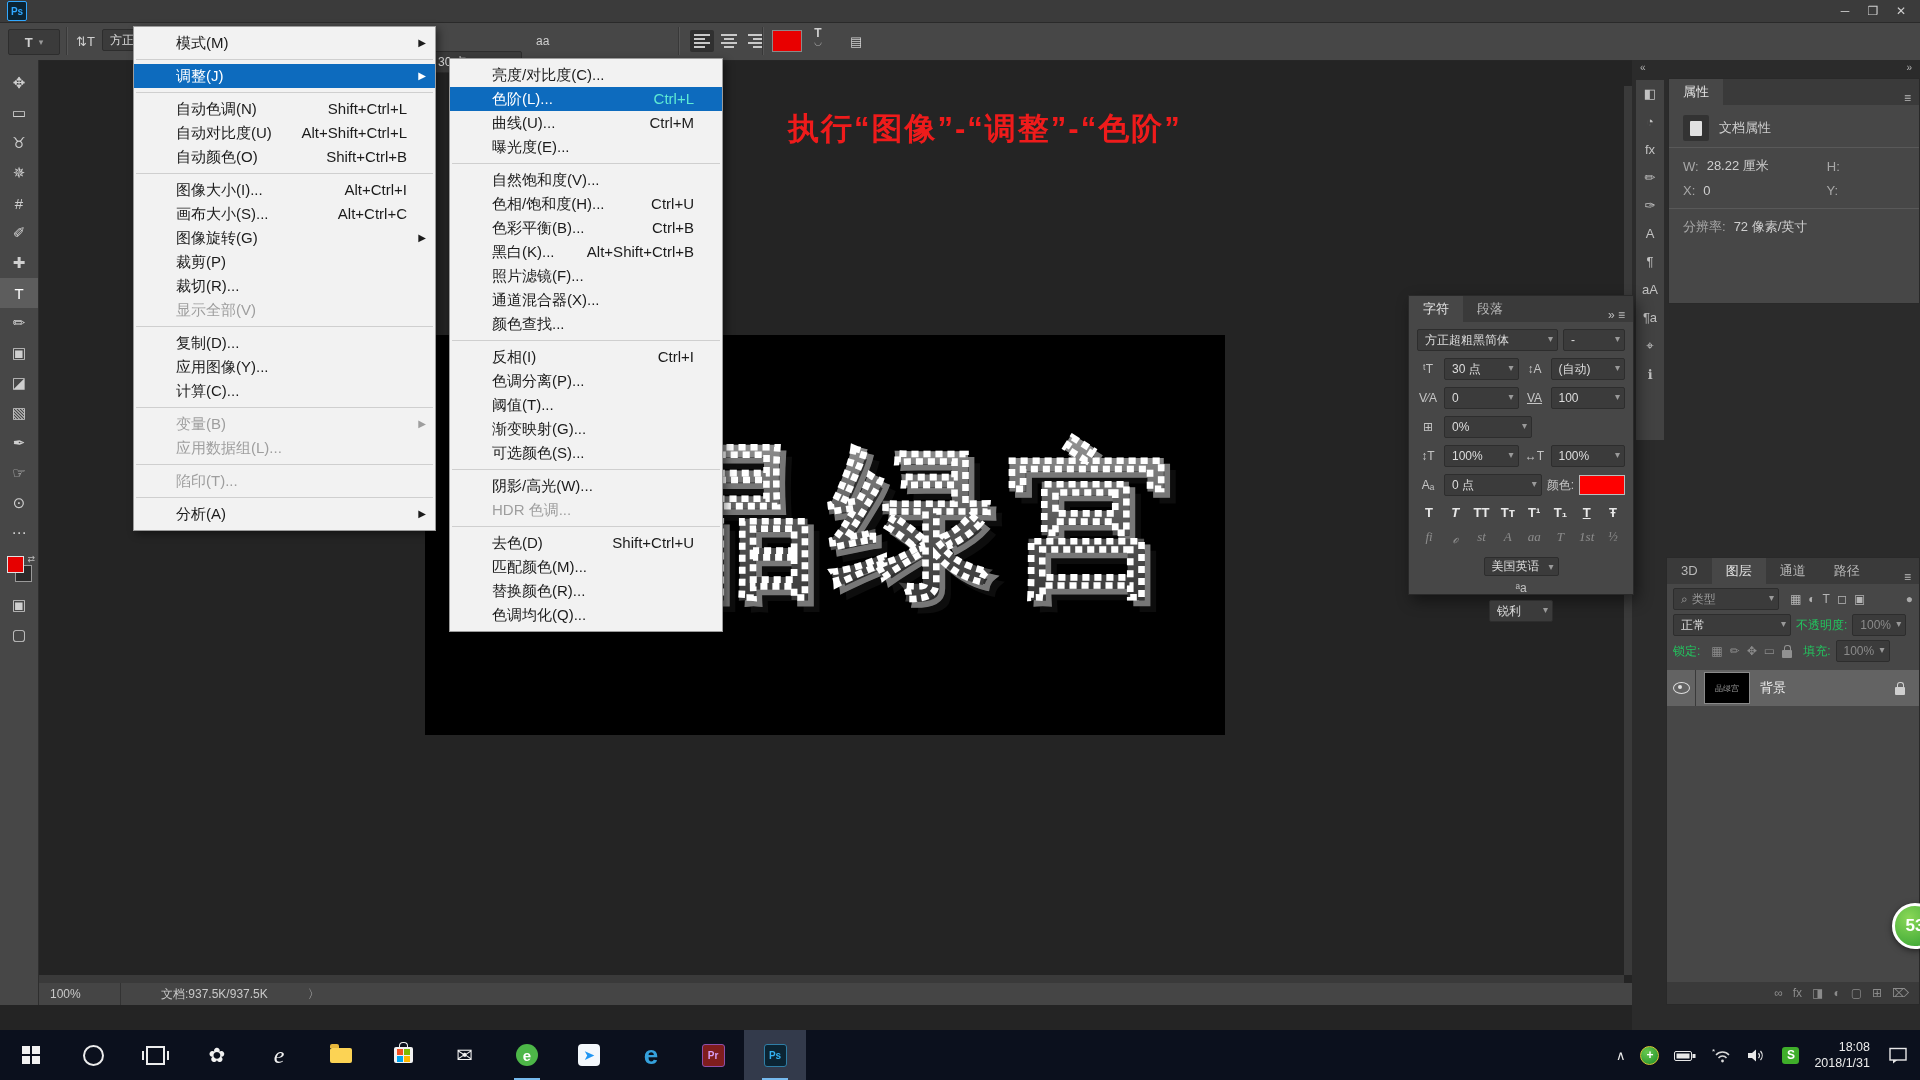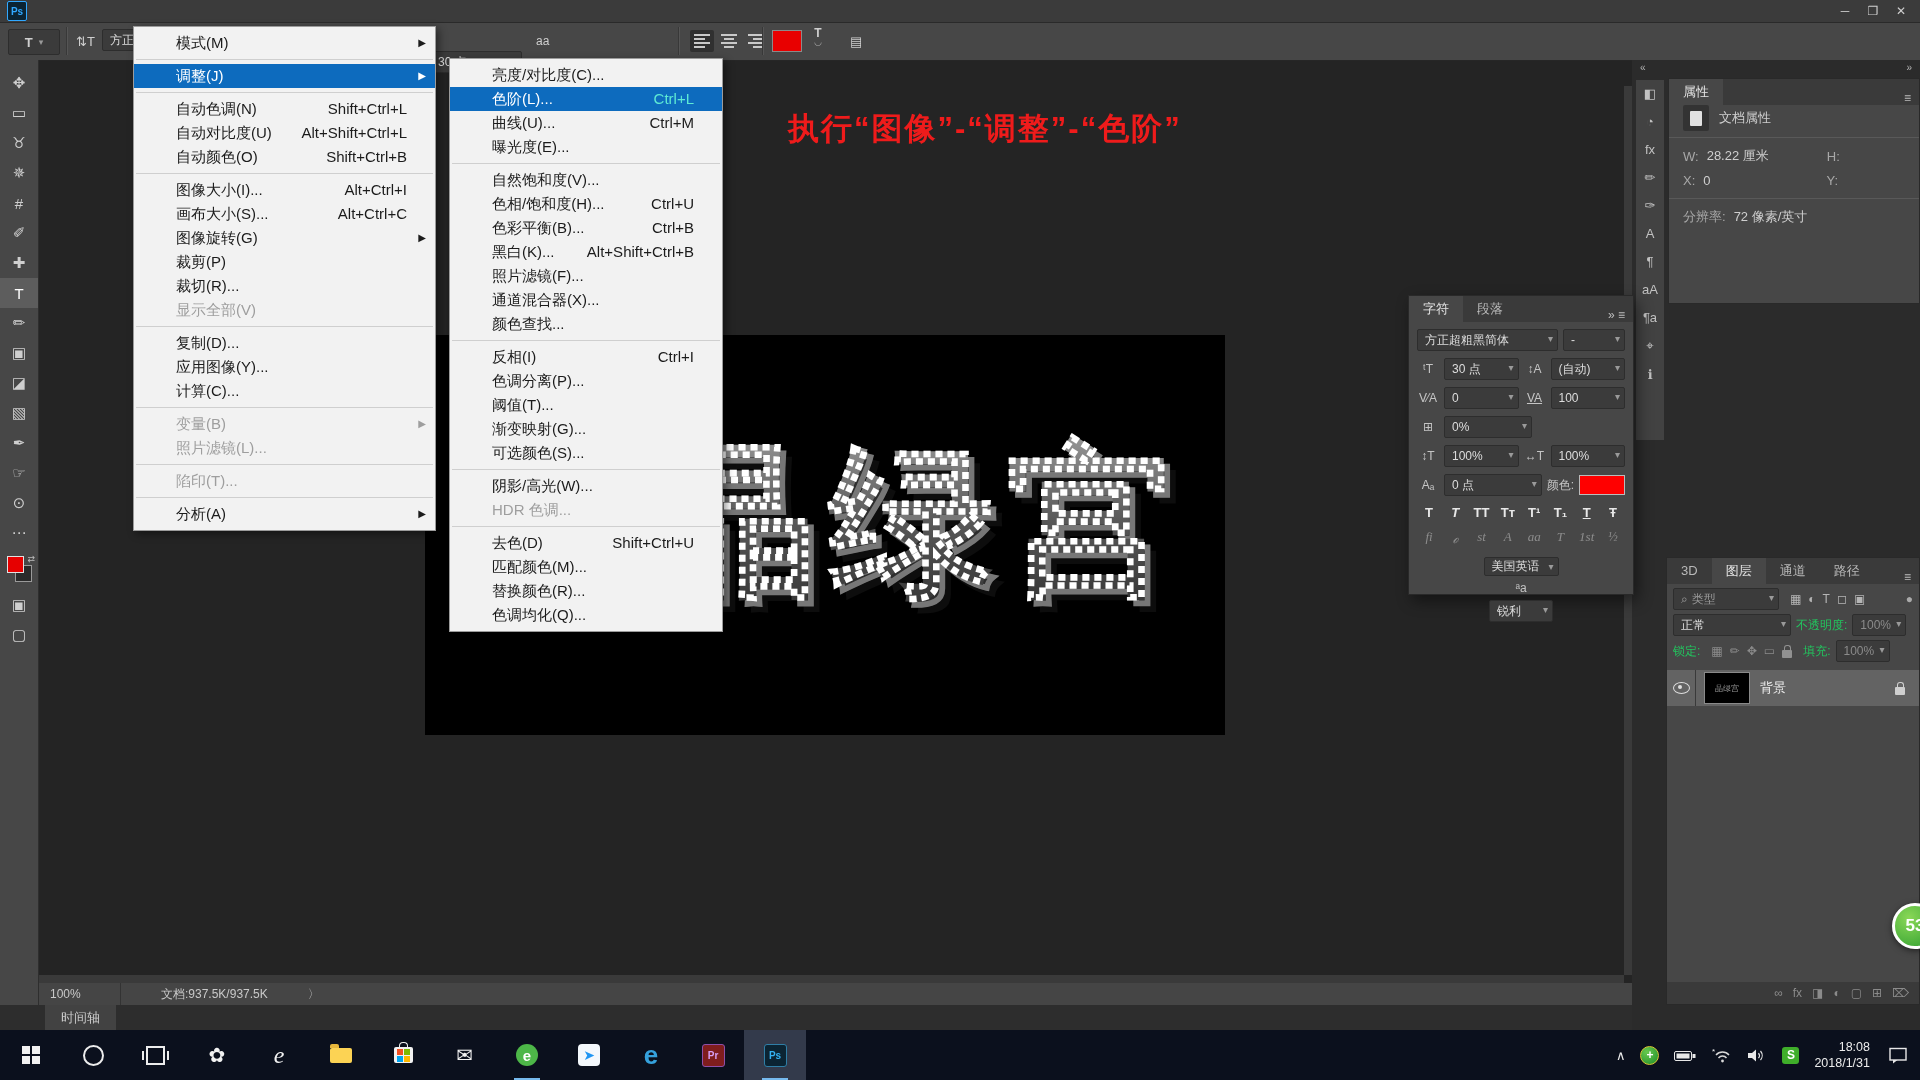--- a/index.html
+++ b/index.html
@@ -266,23 +266,20 @@
     <text x="2" y="150" font-size="165" font-weight="bold" letter-spacing="12" fill="url(#metal)" stroke="#ffffff" stroke-width="1.4" stroke-dasharray="7 5">晶绿宫</text>
   </svg>
   <div class="abs vscroll"></div>
   <div class="abs hscroll"></div>
 
   <div class="abs statusrow">
     <div class="statzoom">100%</div>
     <div class="statdoc">文档:937.5K/937.5K</div>
     <div class="statchev">〉</div>
   </div>
-  <div class="abs timeline">
-    <div class="tl-tab">时间轴</div>
-  </div>
 
   <div class="abs dock"></div>
   <div class="abs minibar">
     <span>«</span>
     <span>»</span>
   </div>
   <div class="abs strip" id="dock-strip">
       <span>◧</span>
       <span>◔</span>
       <span>fx</span>
@@ -294,21 +291,21 @@
       <span>¶a</span>
       <span>⌖</span>
       <span>ℹ</span>
     </div>
 
   <div class="abs panel props">
     <div class="ptabbar">
       <div class="ptab on">属性</div>
       <div class="pmenu">≡</div>
     </div>
-    <div class="prow" style="">
+    <div class="prow" style="margin-top:10px;">
       <div class="page-ico">
           <b></b>
         </div>
       <span>文档属性</span>
     </div>
     <div class="pdivider"></div>
     <div class="prow" style="height:24px;">
       <span class="plabel">W:</span>
       <span>28.22 厘米</span>
       <span class="plabel" style="margin-left:58px;">H:</span>
@@ -537,21 +534,21 @@
       </div>
       <div class="mi">
         <span class="lab">计算(C)...</span>
       </div>
       <div class="mi-sep"></div>
       <div class="mi dis">
         <span class="lab">变量(B)</span>
         <span class="arr">▶</span>
       </div>
       <div class="mi dis">
-        <span class="lab">照片滤镜(L)...</span>
+        <span class="lab">应用数据组(L)...</span>
       </div>
       <div class="mi-sep"></div>
       <div class="mi dis">
         <span class="lab">陷印(T)...</span>
       </div>
       <div class="mi-sep"></div>
       <div class="mi">
         <span class="lab">分析(A)</span>
         <span class="arr">▶</span>
       </div>

